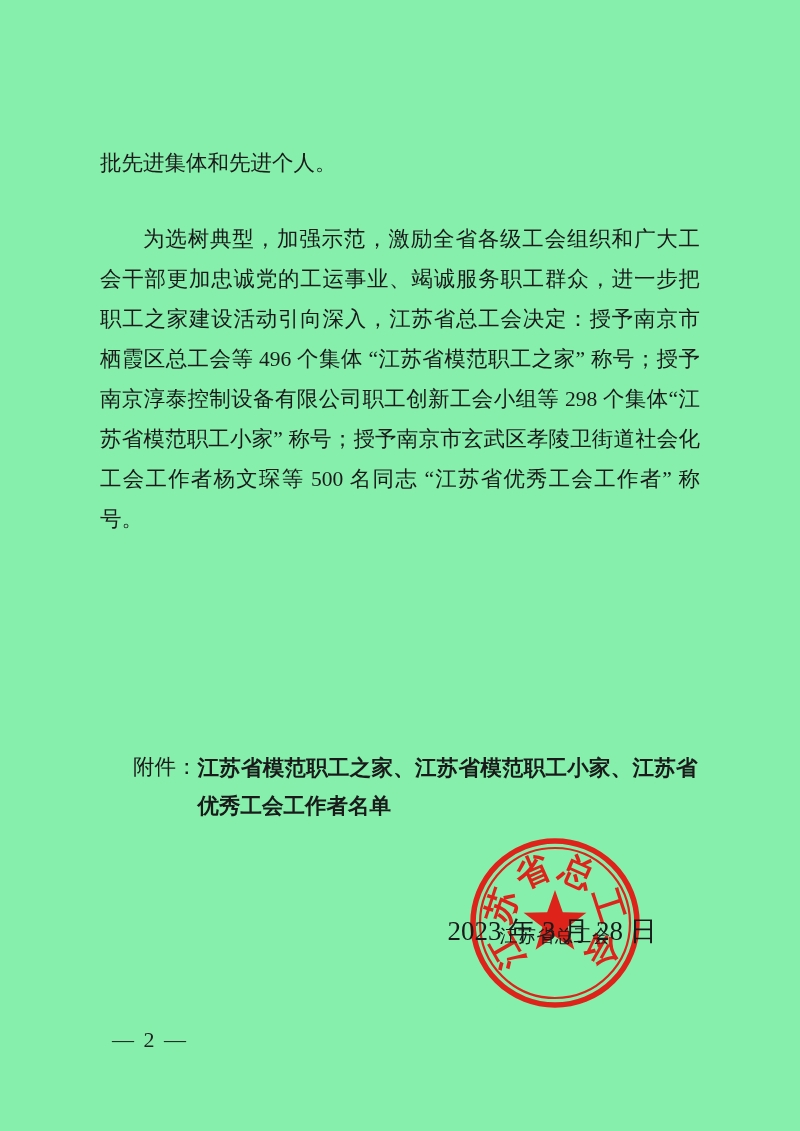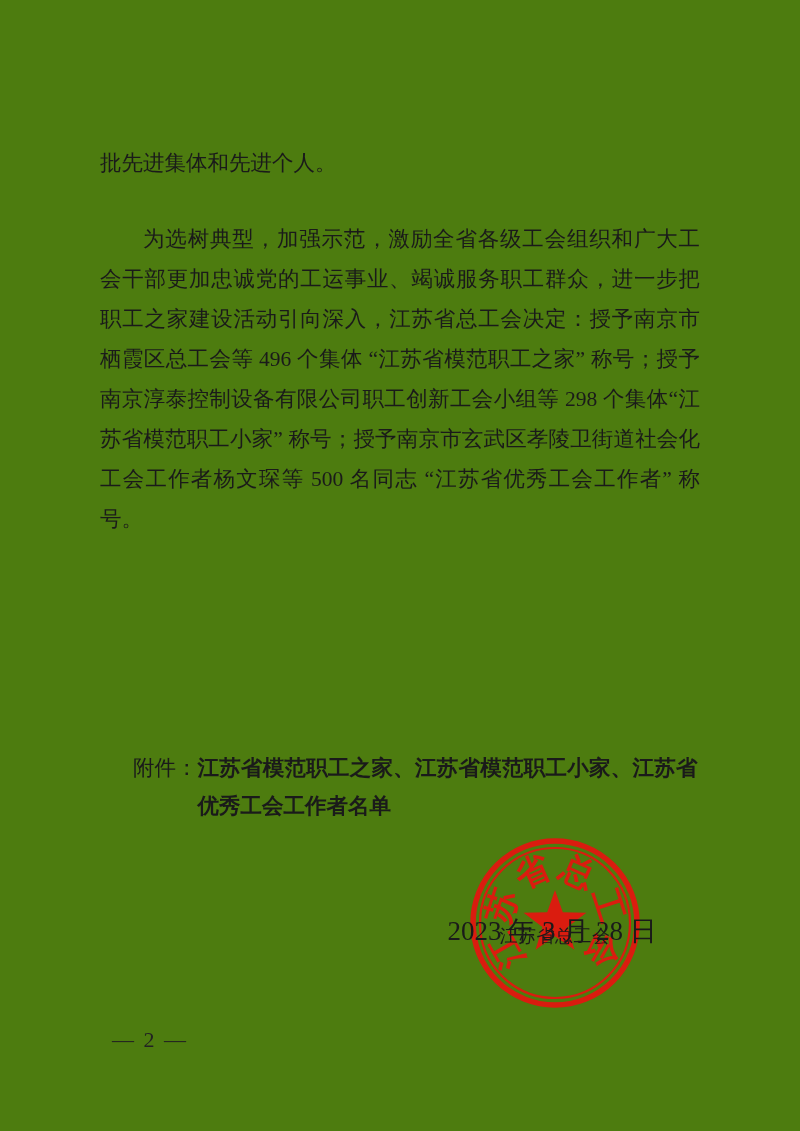--- a/index.html
+++ b/index.html
@@ -3,21 +3,21 @@
 <meta charset="utf-8">
 <style>
   html,body { margin:0; padding:0; }
   body {
     font-family: "Liberation Serif", "DejaVu Serif", serif;
     background:#ffffff;
   }
   .page {
     position:relative;
     width:800px; height:1131px;
-    background:#4d7c0f;
+    background:#86efac;
     overflow:hidden;
     color:#1a1a1a;
   }
   
   .doc-body {
     position:absolute;
     left:100px; top:143px;
     width:600px;
     font-size:21.5px;
     line-height:40px;
@@ -28,21 +28,21 @@
   .doc-body p.indent { text-indent:2em;margin-top:36px; }
 
   
   .attachment {
     position:absolute;
     left:133px; top:749px;
     display:flex;
     font-size:21.5px;
     line-height:38px;
   }
-  .attachment-label { white-space:nowrap; }
+  .attachment-label { white-space:nowrap;font-family:Liberation Mono, monospace; }
   .attachment-text {
     width:500px;
     text-align:justify;
     text-justify:inter-character;
     font-weight:bold;
   }
 
   
   .seal-svg {
     position:absolute;

